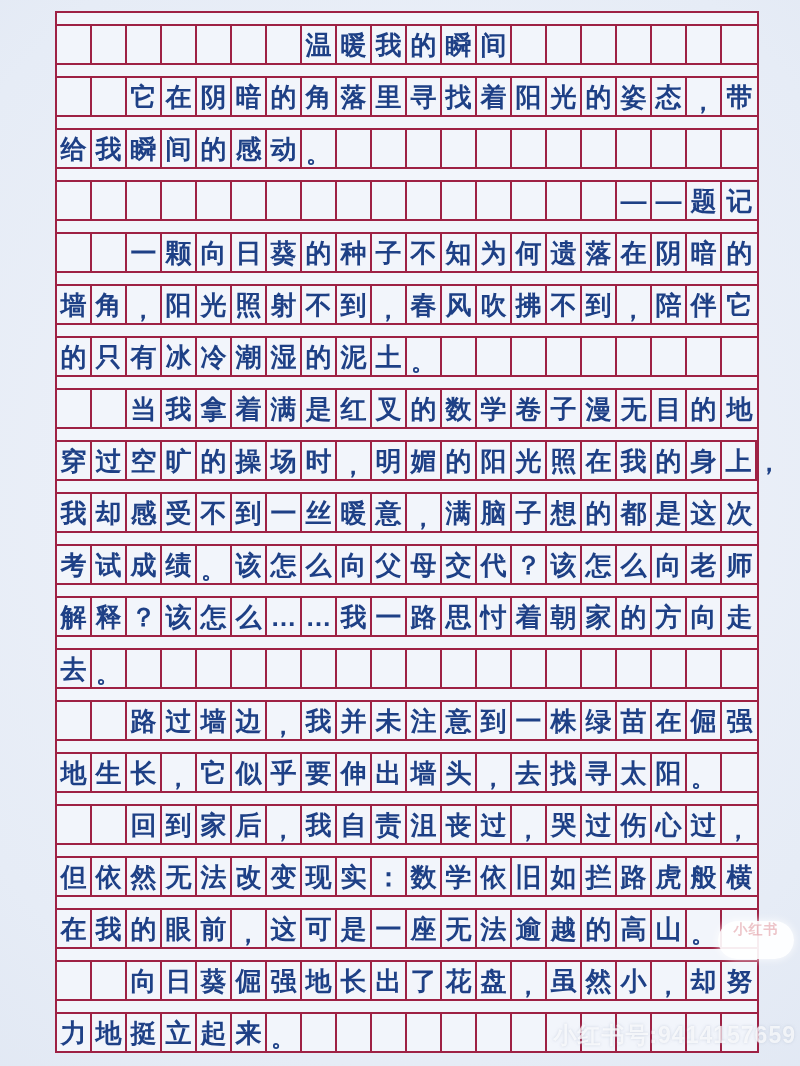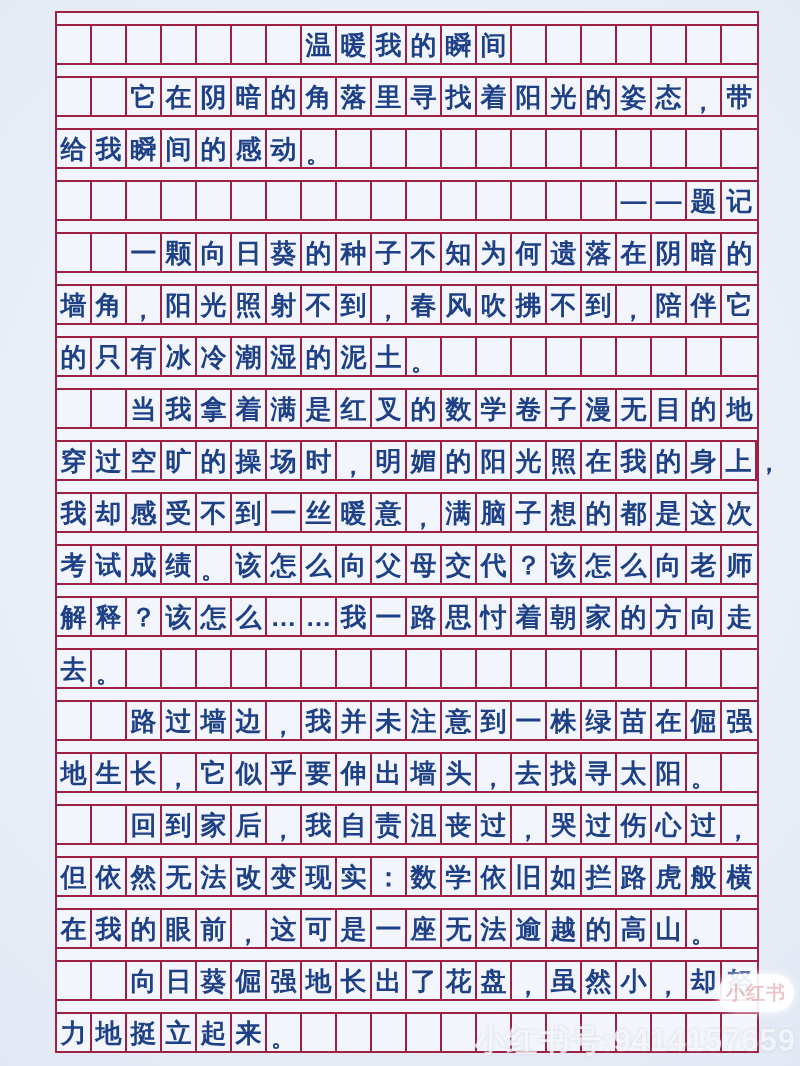--- a/index.html
+++ b/index.html
@@ -60,34 +60,34 @@
     left:4px; bottom:1px;
     font-size:24px;
   }
   .hang{
     position:absolute;
     right:-24px; bottom:4px;
     font-size:24px;
   }
   .wm-badge{
     position:absolute;
-    right:6px; top:974px;
+    right:6px; top:921px;
     width:76px; height:38px;
     background:rgba(255,255,255,0.92);
     border-radius:19px;
-    display:flex; align-items:center; justify-content:center;
+    display:flex; align-items:flex-start; justify-content:center;
     color:rgba(205,90,100,0.35);
-    font-size:19px; font-weight:700;
+    font-size:14px; font-weight:700;
     letter-spacing:1px;
     box-shadow:0 0 8px rgba(255,255,255,0.9);
   }
   .wm-account{
     position:absolute;
     right:4px; top:1020px;
-    font-size:31px; font-weight:700;
+    font-size:23px; font-weight:700;
     color:rgba(255,255,255,0.72);
     letter-spacing:1px;
     text-shadow:0 0 3px rgba(175,185,205,0.55);
     white-space:nowrap;
   }
 </style>
 </head>
 <body>
 
 <div class="photo">

